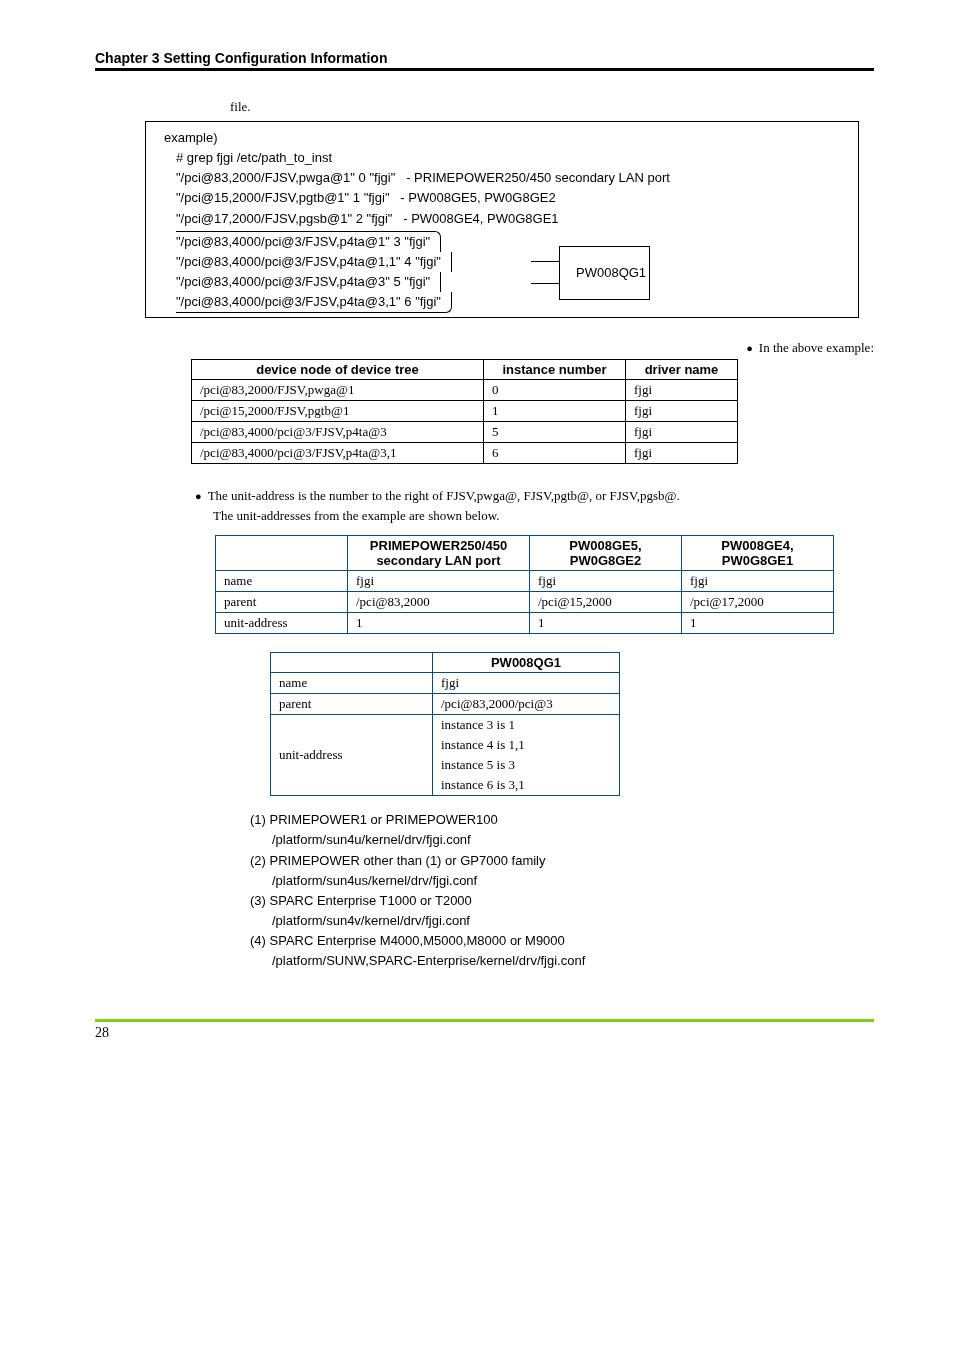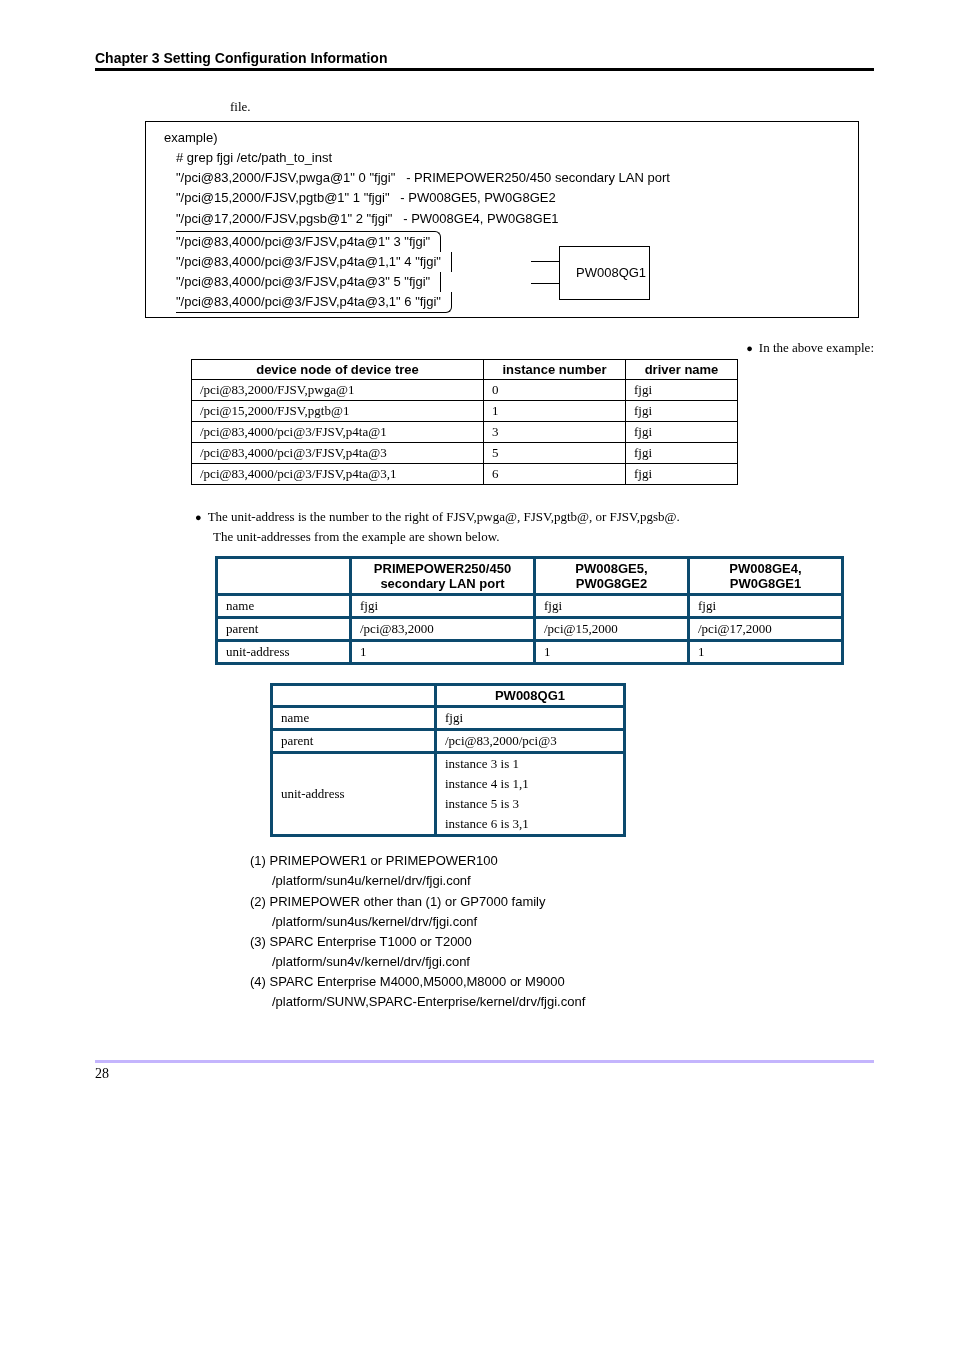--- a/index.html
+++ b/index.html
@@ -98,21 +98,21 @@
     margin: 22px 30px 4px 100px;
     font-family: "MS Mincho", serif;
     line-height: 1.5;
   }
 
   table.feat {
     border-collapse: collapse;
     margin-left: 120px;
   }
   table.feat th, table.feat td {
-    border: 3px solid #0c4a6e;
+    border: 1px solid #0c4a6e;
     padding: 2px 8px;
     font-size: 13px;
     text-align: left;
   }
   table.feat th {
     font-family: "MS Gothic", sans-serif;
     font-weight: bold;
     text-align: center;
   }
 
@@ -124,21 +124,21 @@
   .dash { letter-spacing: -1px; }
   .list-block {
     margin: 14px 0 0 155px;
     font-family: "MS Gothic", sans-serif;
     font-size: 13px;
     line-height: 1.55;
   }
   .list-block .sub { margin-left: 22px; }
 
   .footer {
-    border-top: 3px solid #c4b5fd;
+    border-top: 3px solid #84cc16;
     margin: 28px 80px 0 95px;
     padding-top: 3px;
     font-family: "MS Mincho", serif;
     font-size: 14px;
   }
 </style>
 </head>
 <body>
 
 <div class="page">
@@ -183,25 +183,20 @@
           <td>/pci@83,2000/FJSV,pwga@1</td>
           <td>0</td>
           <td>fjgi</td>
         </tr>
     <tr>
           <td>/pci@15,2000/FJSV,pgtb@1</td>
           <td>1</td>
           <td>fjgi</td>
         </tr>
     <tr>
-          <td>/pci@83,4000/pci@3/FJSV,p4ta@1</td>
-          <td>3</td>
-          <td>fjgi</td>
-        </tr>
-    <tr>
           <td>/pci@83,4000/pci@3/FJSV,p4ta@3</td>
           <td>5</td>
           <td>fjgi</td>
         </tr>
     <tr>
           <td>/pci@83,4000/pci@3/FJSV,p4ta@3,1</td>
           <td>6</td>
           <td>fjgi</td>
         </tr>
   </tbody>

